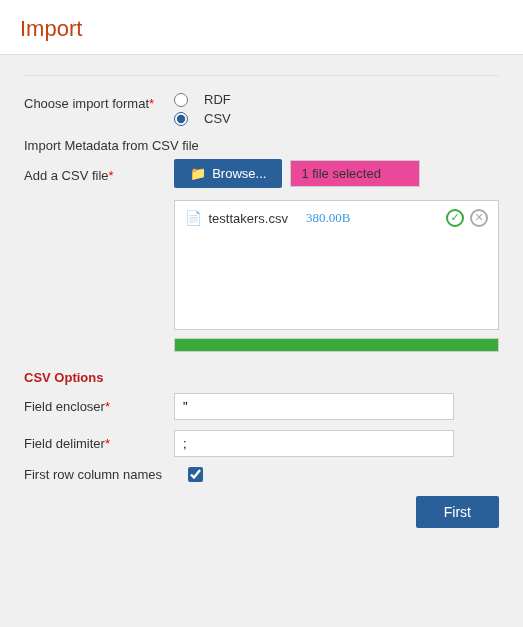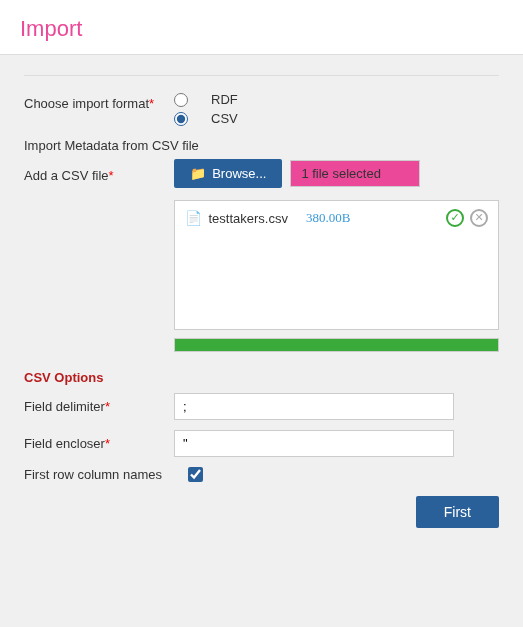--- a/index.html
+++ b/index.html
@@ -7,21 +7,21 @@
       font-family: Arial, sans-serif;
       font-size: 13px;
       background: #fff;
       width: 523px;
       min-height: 627px;
     }
     .page-title {
       font-size: 22px;
       font-weight: normal;
       padding: 16px 20px 12px 20px;
-      color: #ec4899;
+      color: #c2410c;
       border-bottom: 1px solid #ddd;
     }
     .content {
       background: #f0f0f0;
       padding: 20px 24px 20px 24px;
       min-height: 580px;
     }
     .form-row {
       display: flex;
       align-items: flex-start;
@@ -37,21 +37,21 @@
       color: #e00;
     }
     .radio-group {
       display: flex;
       flex-direction: column;
       gap: 4px;
     }
     .radio-option {
       display: flex;
       align-items: center;
-      gap: 23px;
+      gap: 16px;
       font-size: 13px;
       color: #333;
     }
     .radio-option input[type="radio"] {
       accent-color: #2a6099;
       width: 14px;
       height: 14px;
     }
     .metadata-label {
       color: #333;
@@ -254,30 +254,30 @@
     </div>
     <div class="progress-bar-container">
       <div class="progress-bar-fill" style="width:100%;background:#3aaa3a;"></div>
     </div>
   </div>
 
   <div class="csv-options-title">CSV Options</div>
 
   <div class="options-form-row">
     <div class="options-label">
-      <span>Field delimiter</span><span class="required-star">*</span>
-    </div>
-    <input type="text" class="options-input" value=";" style="">
+      <span>Field encloser</span><span class="required-star">*</span>
+    </div>
+    <input type="text" class="options-input" value="&quot;" style="">
   </div>
 
   <div class="options-form-row">
     <div class="options-label">
-      <span>Field encloser</span><span class="required-star">*</span>
-    </div>
-    <input type="text" class="options-input" value="&quot;" style="">
+      <span>Field delimiter</span><span class="required-star">*</span>
+    </div>
+    <input type="text" class="options-input" value=";" style="">
   </div>
 
   <div class="checkbox-row">
     <div class="checkbox-label">First row column names</div>
     <input type="checkbox" class="checkbox-input" checked="" style="">
   </div>
 
   <div class="footer-row">
     <button class="next-btn">First</button>
   </div>

